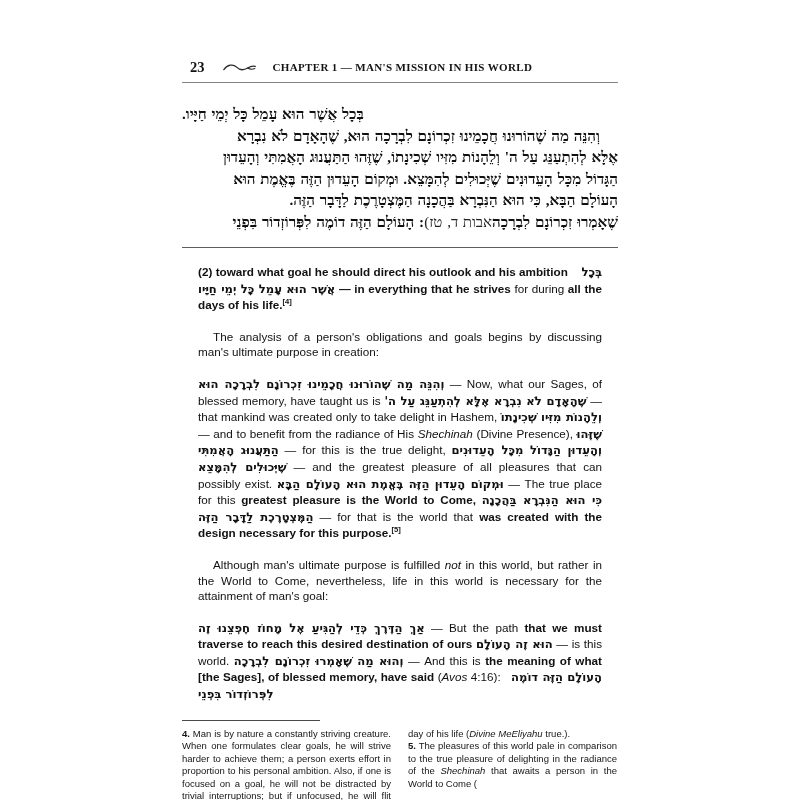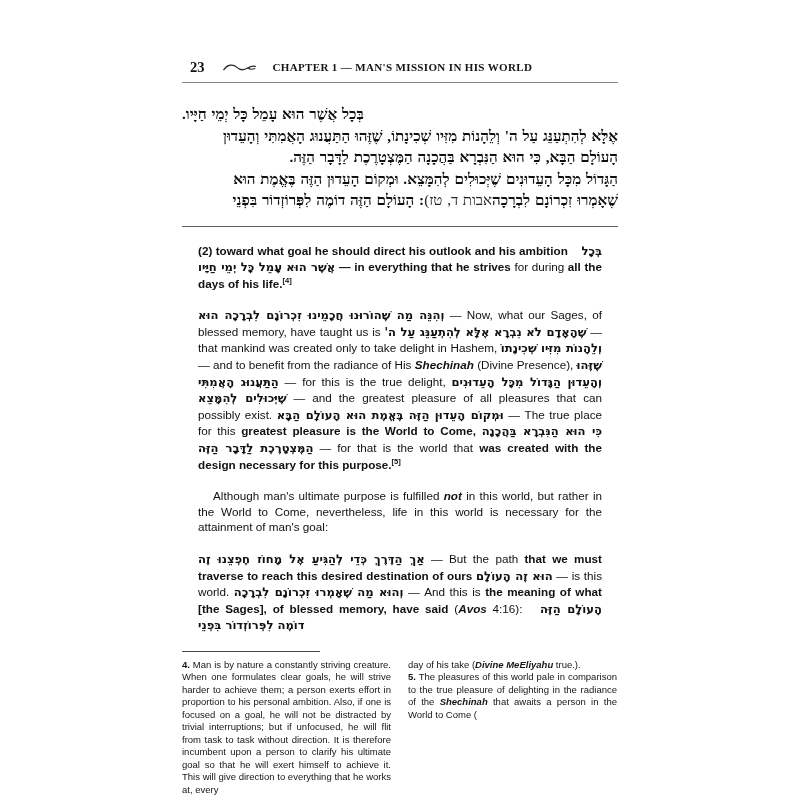--- a/index.html
+++ b/index.html
@@ -90,21 +90,21 @@
     text-align:justify;
     font-size:11.7px;
     line-height:15.6px;
     color:#111;
     font-family:"Liberation Sans", sans-serif;
   }
   .comment p{margin:16px;}
   .comment p + p{margin-top:0px;}
   .ind{text-indent:15px;}
   .b{font-weight:bold;}
-  .i{font-style:italic;font-weight:bold;}
+  .i{font-style:italic;}
   .heb-inline{
     direction:rtl;unicode-bidi:isolate;
     font-family:"DejaVu Sans", sans-serif;
     font-weight:bold;
     font-size:11.6px;
   }
   sup.fn{
     font-size:7.6px;
     vertical-align:super;
     line-height:0;
@@ -143,47 +143,49 @@
           <path d="M1 9 C5 3, 12 2, 16 6 C19 9, 24 10, 29 7 C32 5.2, 35 4.4, 38 5.2" fill="none" stroke="#2b2b2b" stroke-width="1.5" stroke-linecap="round"></path>
           <path d="M29 7 C31.5 8.6, 34.5 8.9, 37.5 7.6" fill="none" stroke="#2b2b2b" stroke-width="1.2" stroke-linecap="round"></path>
         </svg>
       </span>
       <span class="chaptitle">CHAPTER 1 — MAN'S MISSION IN HIS WORLD</span>
     </div>
     <div class="rule-head"></div>
 
     <div class="hebrew-block">
       <p class="heb-first">בְּכָל אֲשֶׁר הוּא עָמֵל כָּל יְמֵי חַיָּיו.</p>
+      <p class="heb-indent">וְהִנֵּה מַה שֶׁהוֹרוּנוּ חֲכָמֵינוּ זִכְרוֹנָם לִבְרָכָה הוּא, שֶׁהָאָדָם לֹא נִבְרָא</p>
       <p>אֶלָּא לְהִתְעַנֵּג עַל ה' וְלֵהָנוֹת מִזִּיו שְׁכִינָתוֹ, שֶׁזֶּהוּ הַתַּעֲנוּג הָאֲמִתִּי וְהָעֵדוּן</p>
+      <p>הַגָּדוֹל מִכָּל הָעֵדוּנִים שֶׁיְּכוּלִים לְהִמָּצֵא. וּמְקוֹם הָעֵדוּן הַזֶּה בֶּאֱמֶת הוּא</p>
       <p>הָעוֹלָם הַבָּא, כִּי הוּא הַנִּבְרָא בַּהֲכָנָה הַמֶּצְטָרֶכֶת לַדָּבָר הַזֶּה.</p>
-      <p>הַגָּדוֹל מִכָּל הָעֵדוּנִים שֶׁיְּכוּלִים לְהִמָּצֵא. וּמְקוֹם הָעֵדוּן הַזֶּה בֶּאֱמֶת הוּא</p>
       <p><span>שֶׁאָמְרוּ זִכְרוֹנָם לִבְרָכָה</span><span class="heb-cite">אבות ד, טז)</span><span>: הָעוֹלָם הַזֶּה דוֹמֶה לִפְּרוֹזְדוֹר בִּפְנֵי</span></p>
     </div>
 
     <div class="rule-mid"></div>
 
     <div class="comment">
 
       <p><span class="b">(2) </span><span class="b">toward what goal</span><span class="b"> he should direct </span><span class="b">his outlook and his ambition</span>&nbsp;&nbsp;&nbsp;&nbsp;<span class="heb-inline">בְּכָל אֲשֶׁר הוּא עָמֵל כָּל יְמֵי חַיָּיו</span><span class="b"> — in everything that he strives</span><span> for during </span><span class="b">all the days of his life.</span><sup class="fn">[4]</sup></p>
 
+      <p class="ind">The analysis of a person's obligations and goals begins by discussing man's ultimate purpose in creation:</p>
 
       <p><span class="heb-inline">וְהִנֵּה מַה שֶׁהוֹרוּנוּ חֲכָמֵינוּ זִכְרוֹנָם לִבְרָכָה הוּא</span><span> — Now, what our Sages, of blessed memory, have taught us is </span><span class="heb-inline">שֶׁהָאָדָם לֹא נִבְרָא אֶלָּא לְהִתְעַנֵּג עַל ה'</span><span> — that mankind was created only to take delight in Hashem, </span><span class="heb-inline">וְלֵהָנוֹת מִזִּיו שְׁכִינָתוֹ</span><span> — and to benefit from the radiance of His </span><span class="i">Shechinah</span><span> (Divine Presence), </span><span class="heb-inline">שֶׁזֶּהוּ הַתַּעֲנוּג הָאֲמִתִּי</span><span> — for this is the true delight, </span><span class="heb-inline">וְהָעֵדוּן הַגָּדוֹל מִכָּל הָעֵדוּנִים שֶׁיְּכוּלִים לְהִמָּצֵא</span><span> — and the greatest pleasure of all pleasures that can possibly exist. </span><span class="heb-inline">וּמְקוֹם הָעֵדוּן הַזֶּה בֶּאֱמֶת הוּא הָעוֹלָם הַבָּא</span><span> — The true place for this </span><span class="b">greatest pleasure is the World to Come,</span><span> </span><span class="heb-inline">כִּי הוּא הַנִּבְרָא בַּהֲכָנָה הַמֶּצְטָרֶכֶת לַדָּבָר הַזֶּה</span><span> — for that is the world that </span><span class="b">was created with the design necessary for this purpose.</span><sup class="fn">[5]</sup></p>
 
       <p class="ind"><span>Although man's ultimate purpose is fulfilled </span><span class="i">not</span><span> in this world, but rather in the World to Come, nevertheless, life in this world is necessary for the attainment of man's goal:</span></p>
 
       <p><span class="heb-inline">אַךְ הַדֶּרֶךְ כְּדֵי לְהַגִּיעַ אֶל מָחוֹז חֶפְצֵנוּ זֶה</span><span> — But the path</span><span class="b"> that we must traverse to </span><span class="b">reach this desired destination of ours</span><span> </span><span class="heb-inline">הוּא זֶה הָעוֹלָם</span><span> — is this world. </span><span class="heb-inline">וְהוּא מַה שֶׁאָמְרוּ זִכְרוֹנָם לִבְרָכָה</span><span> — And this is </span><span class="b">the meaning of what [the Sages], of blessed memory, have said</span><span> (</span><span class="i">Avos</span><span> 4:16): </span>&nbsp;&nbsp;<span class="heb-inline">הָעוֹלָם הַזֶּה דוֹמֶה לִפְּרוֹזְדוֹר בִּפְנֵי</span></p>
 
     </div>
 
     <div class="rule-fn"></div>
 
     <div class="footnotes">
       <div class="fncol">
         <p><span class="b">4.</span><span> Man is by nature a constantly striving creature. When one formulates clear goals, he will strive harder to achieve them; a person exerts effort in proportion to his personal ambition. Also, if one is focused on a goal, he will not be distracted by trivial interruptions; but if unfocused, he will flit from task to task without direction. It is therefore incumbent upon a person to clarify his ultimate goal so that he will exert himself to achieve it. This will give direction to everything that he works at, every</span></p>
       </div>
       <div class="fncol">
-        <p><span>day of his take (</span><span class="i">Divine MeEliyahu</span><span> true.).</span></p>
+        <p><span>day of his life (</span><span class="i">Divine MeEliyahu</span><span> true.).</span></p>
         <p><span class="b">5.</span><span> The pleasures of this world pale in comparison to the true pleasure of delighting in the radiance of the </span><span class="i">Shechinah</span><span> that awaits a person in the World to Come (</span></p>
       </div>
     </div>
 
   </div>
 </div>
 
 </body></html>

